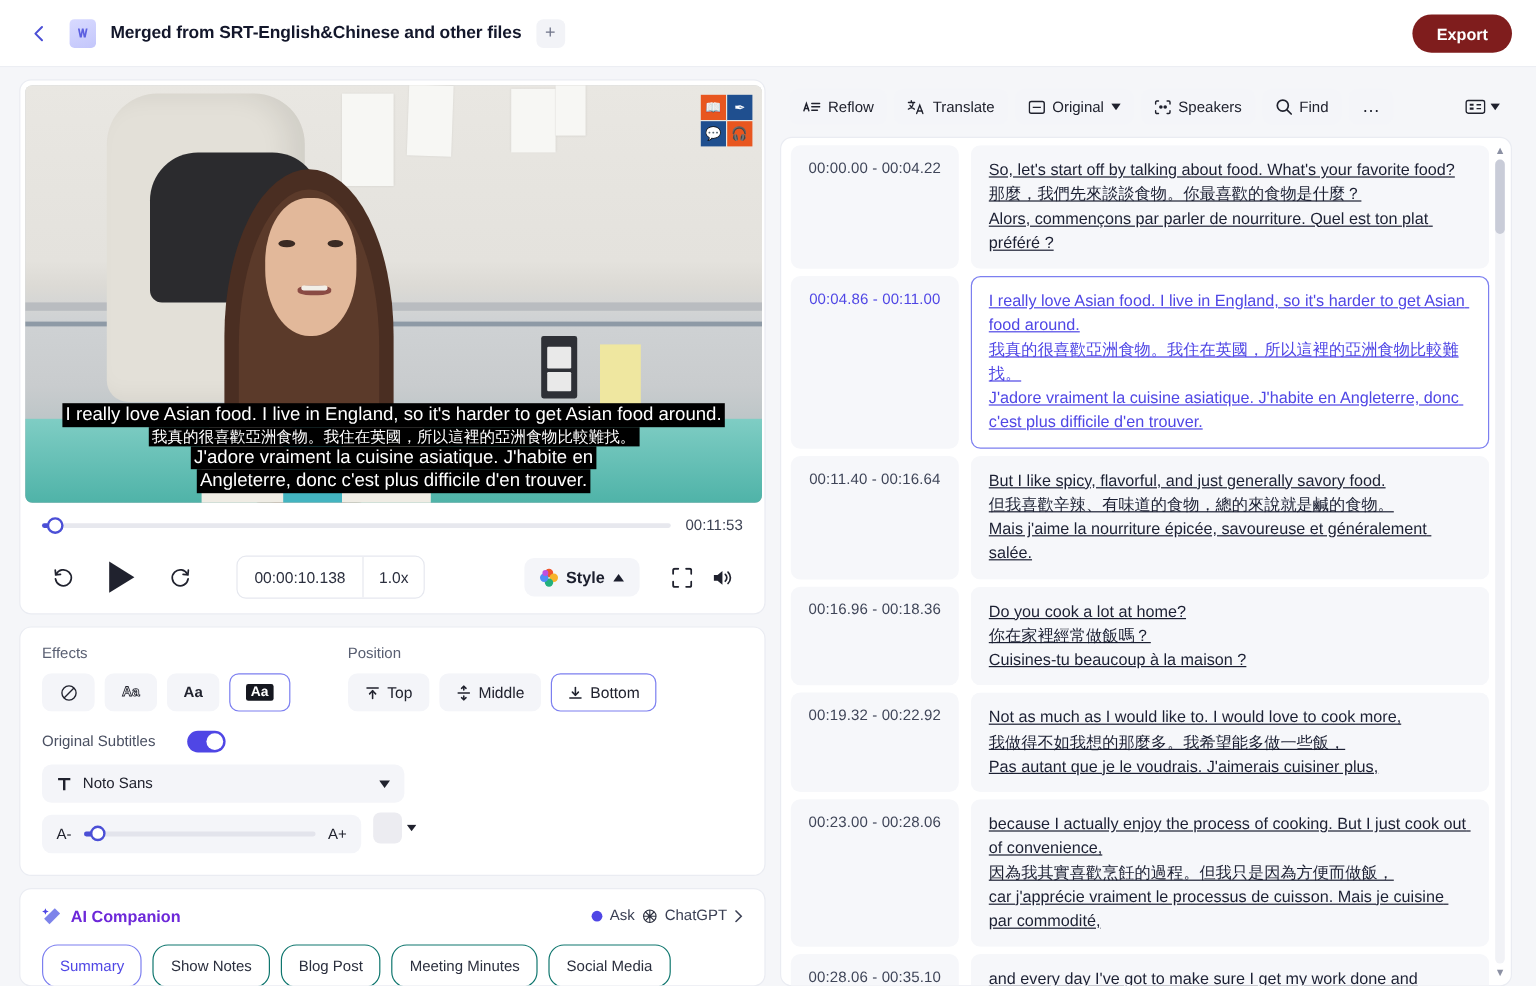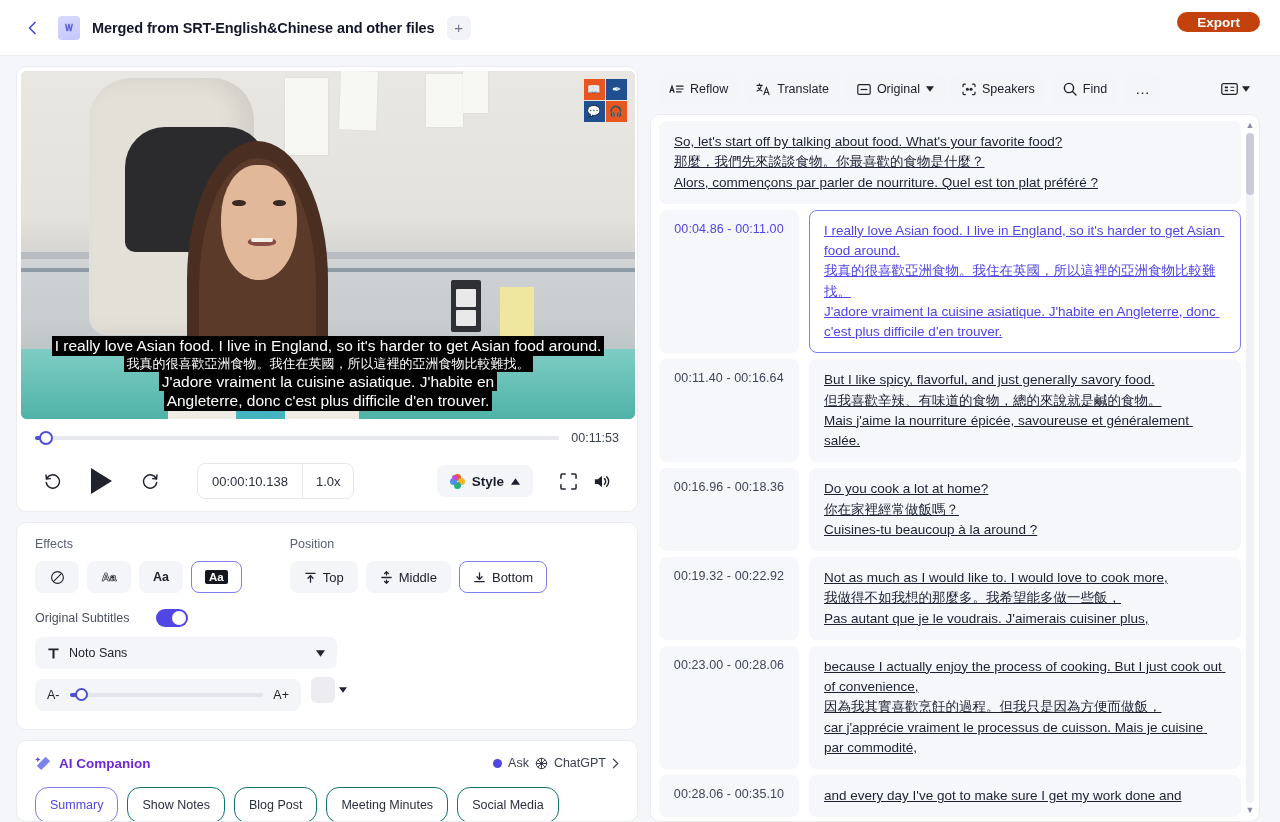--- a/index.html
+++ b/index.html
@@ -31,22 +31,22 @@
     margin-right: 12px;
   }
   .doc-title { font-size: 14.5px; font-weight: bold; letter-spacing: -0.1px; color: #13172b; }
   .plus-btn {
     margin-left: 12px; width: 24px; height: 24px; border-radius: 6px;
     background: #f2f3f7; color: #70758a; font-size: 15px;
     display: flex; align-items: center; justify-content: center; cursor: pointer;
   }
   .export-btn {
     position: absolute; right: 20px; top: 12px;
-    background: #c2410c; color: #fff; border: none; border-radius: 18px;
-    height: 20px; padding: 0 20px; font-size: 13.5px; font-weight: bold;
+    background: #7f1d1d; color: #fff; border: none; border-radius: 18px;
+    height: 32px; padding: 0 20px; font-size: 13.5px; font-weight: bold;
     font-family: inherit; cursor: pointer;
   }
 
   
   .page { display: flex; height: 766px; padding: 10px 20px 0 16px; gap: 12px; }
   .left-col { width: 622px; display: flex; flex-direction: column; gap: 10px; }
   .right-col { flex: 1; display: flex; flex-direction: column; }
 
   
   .video-card {
@@ -579,20 +579,21 @@
         </span>
         <svg width="8" height="6" viewBox="0 0 10 7" fill="#20222e">
             <path d="M0 0 L10 0 L5 7 Z"></path>
           </svg>
       </span>
     </div>
 
     <div class="tr-list">
 
       <div class="tr-row">
+        <div class="tr-time">00:00.00 - 00:04.22</div>
         <div class="tr-text">
           <div>So, let's start off by talking about food. What's your favorite food?</div>
           <div>那麼，我們先來談談食物。你最喜歡的食物是什麼？</div>
           <div>Alors, commençons par parler de nourriture. Quel est ton plat préféré ?</div>
         </div>
       </div>
 
       <div class="tr-row active">
         <div class="tr-time">00:04.86 -  00:11.00</div>
         <div class="tr-text">
@@ -609,21 +610,21 @@
           <div>但我喜歡辛辣、有味道的食物，總的來說就是鹹的食物。</div>
           <div>Mais j'aime la nourriture épicée, savoureuse et généralement salée.</div>
         </div>
       </div>
 
       <div class="tr-row">
         <div class="tr-time">00:16.96 -  00:18.36</div>
         <div class="tr-text">
           <div>Do you cook a lot at home?</div>
           <div>你在家裡經常做飯嗎？</div>
-          <div>Cuisines-tu beaucoup à la around ?</div>
+          <div>Cuisines-tu beaucoup à la maison ?</div>
         </div>
       </div>
 
       <div class="tr-row">
         <div class="tr-time">00:19.32 -  00:22.92</div>
         <div class="tr-text">
           <div>Not as much as I would like to. I would love to cook more,</div>
           <div>我做得不如我想的那麼多。我希望能多做一些飯，</div>
           <div>Pas autant que je le voudrais. J'aimerais cuisiner plus,</div>
         </div>

